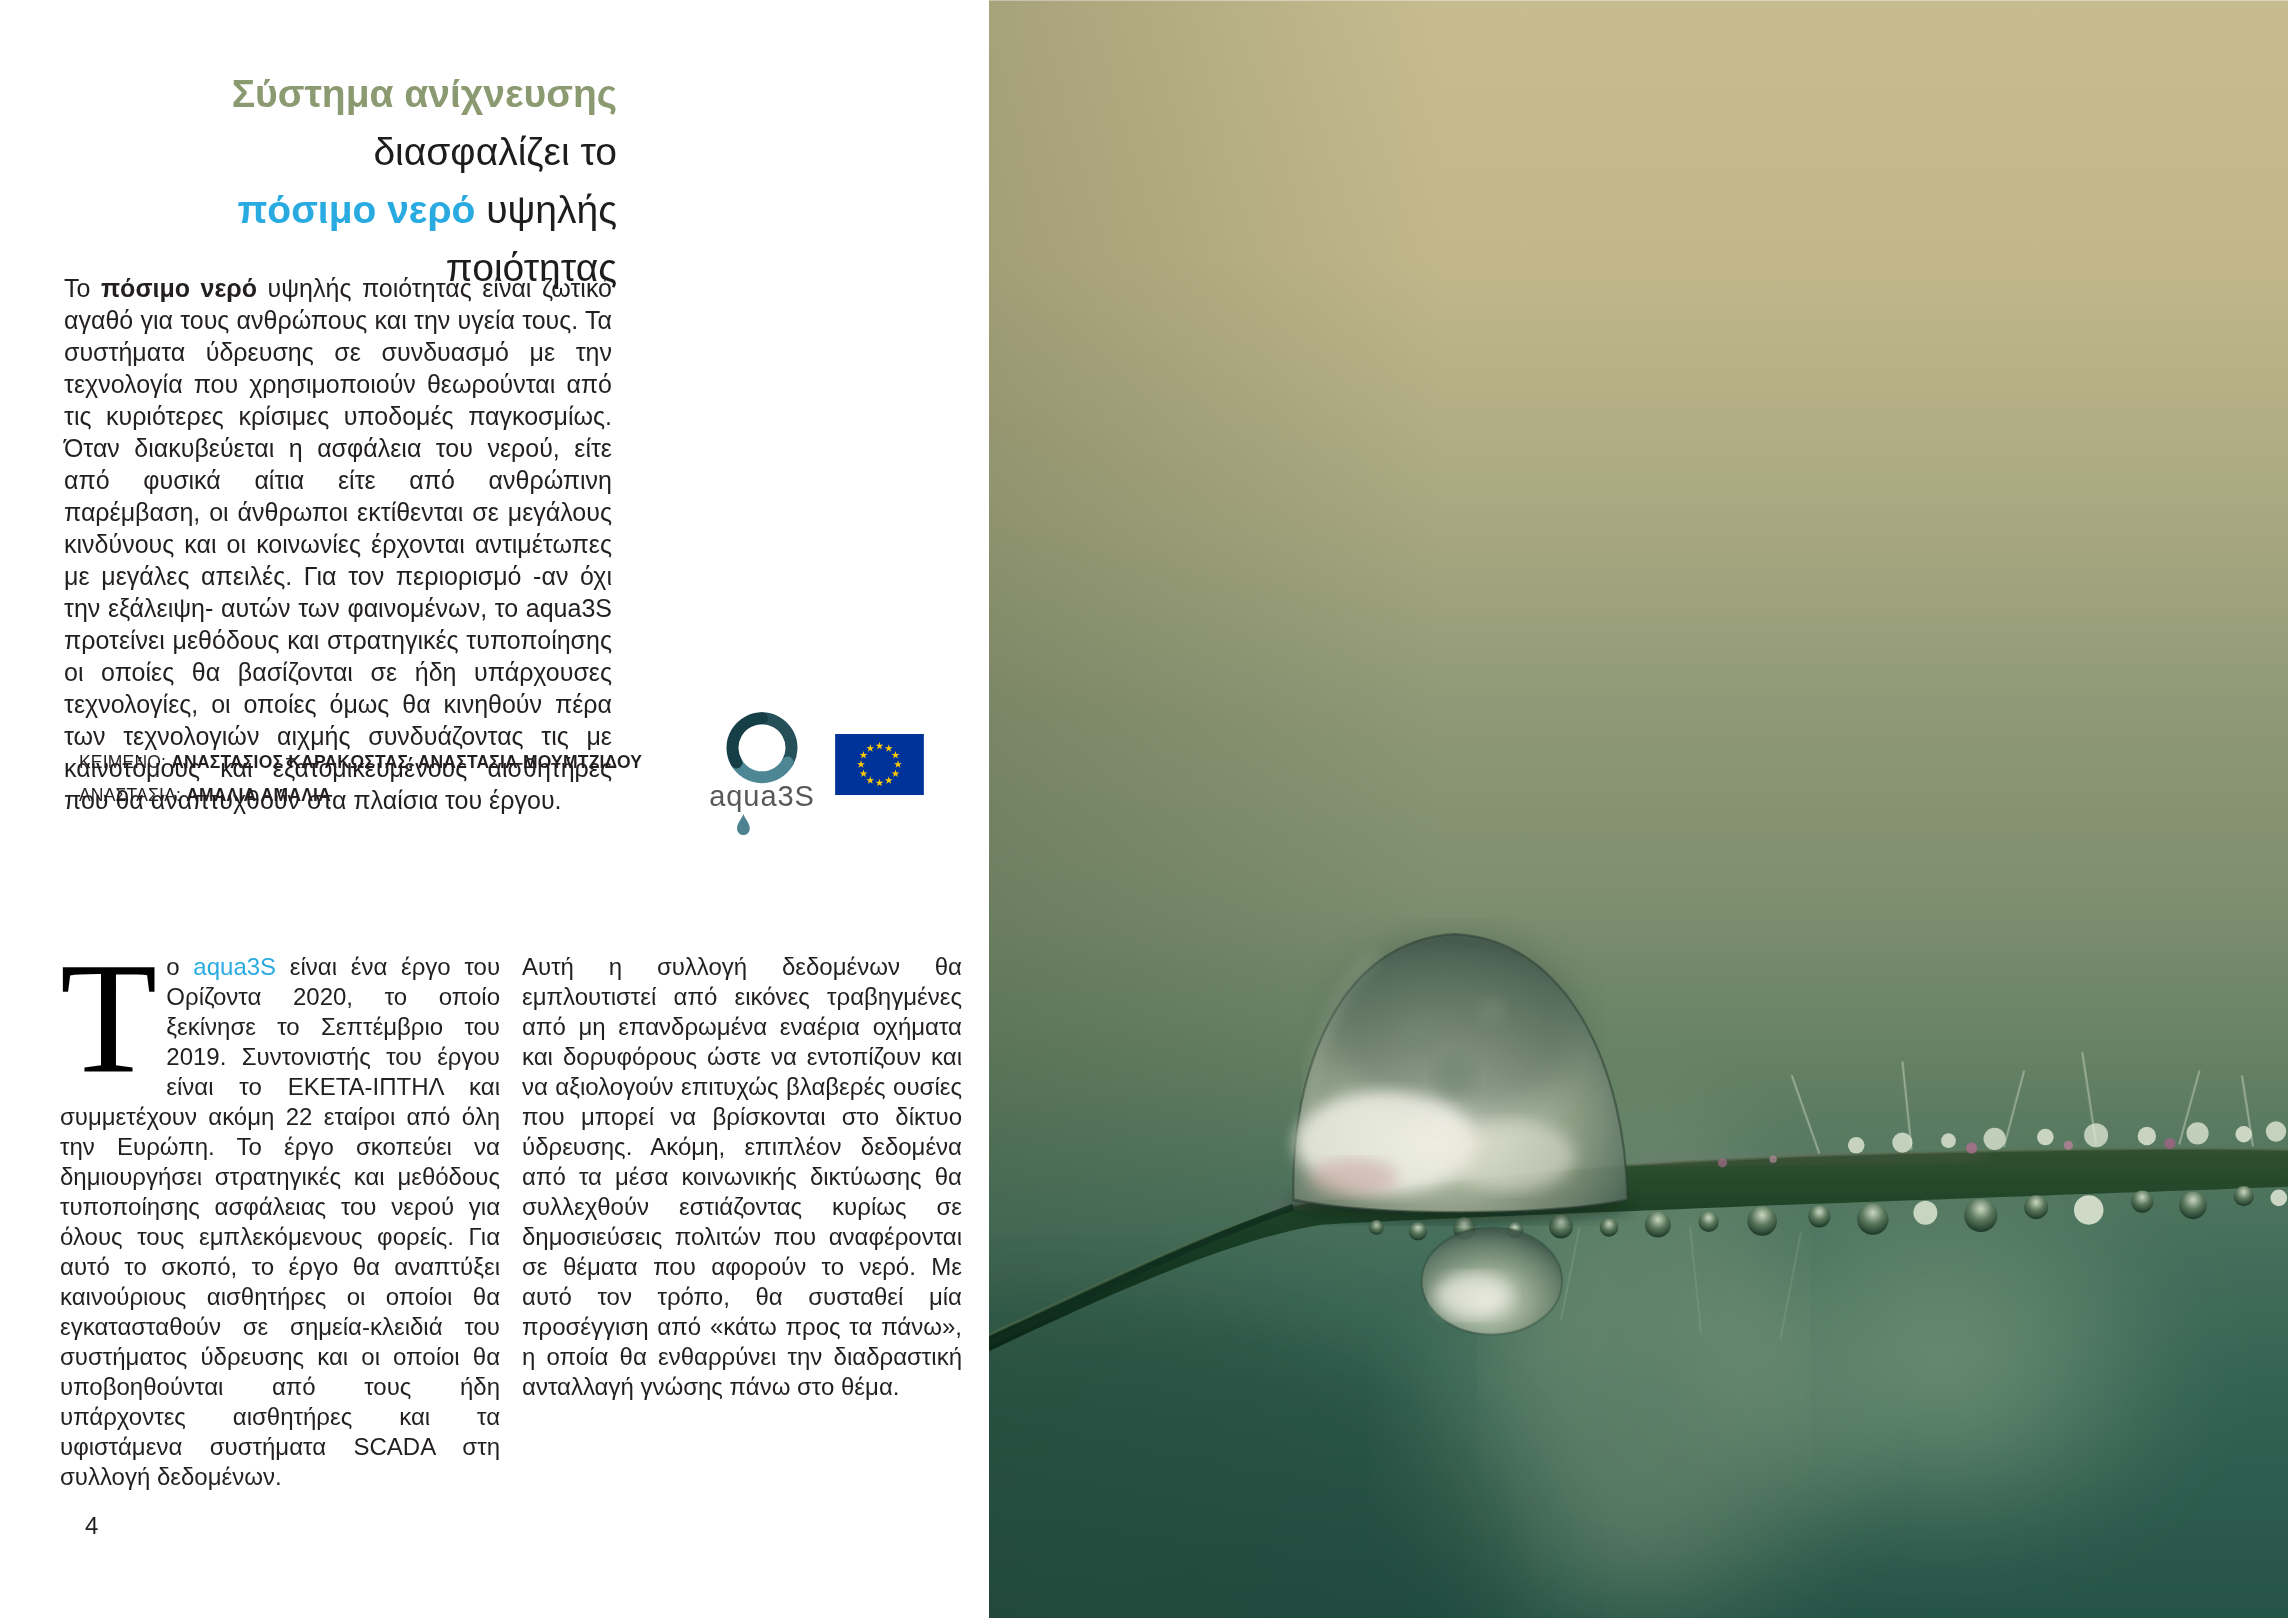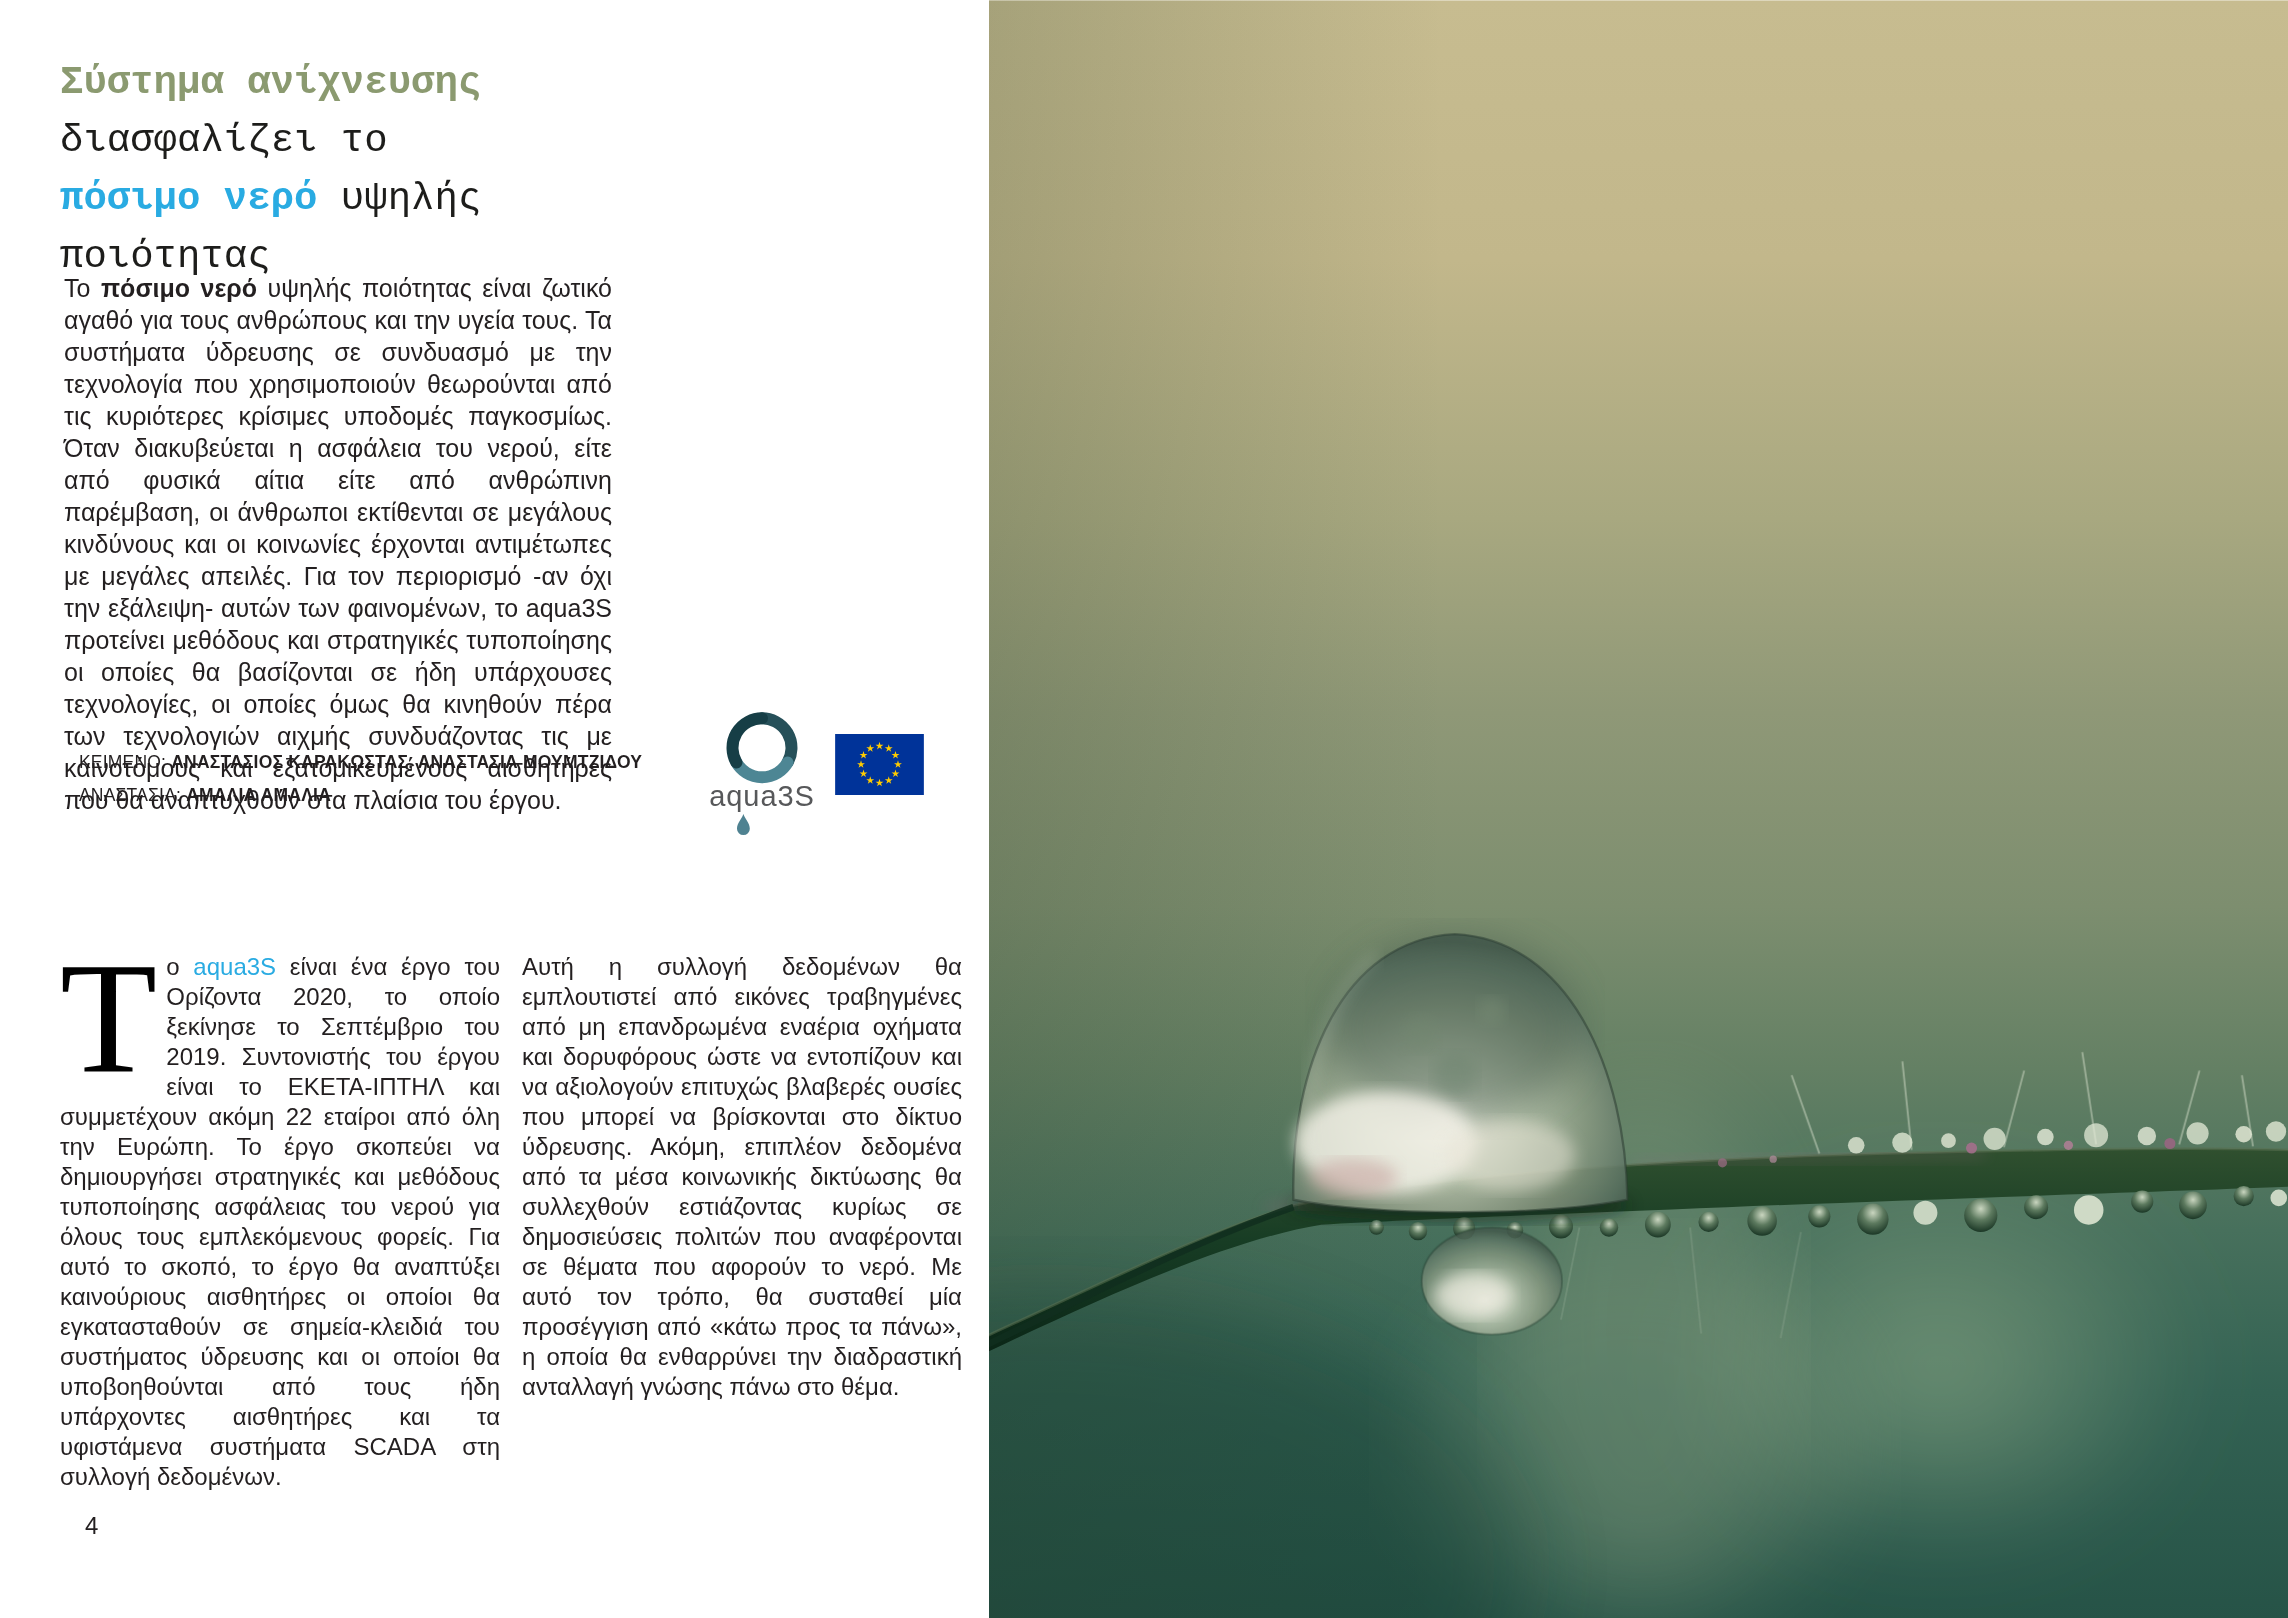--- a/index.html
+++ b/index.html
@@ -4,22 +4,22 @@
 <style>
   html,body{margin:0;padding:0;}
   body{
     width:2289px;height:1619px;position:relative;background:#ffffff;overflow:hidden;
     font-family:"Liberation Sans","DejaVu Sans",sans-serif;color:#231f20;
   }
   .abs{position:absolute;}
 
   
   .title{
-    left:60px;top:54px;width:546px;text-align:left;
-    font-size:39px;line-height:58px;color:#1d1d1b;font-weight:normal;margin:0;font-family:Liberation Mono, monospace;
+    left:60px;top:54px;width:546px;text-align:right;
+    font-size:39px;line-height:58px;color:#1d1d1b;font-weight:normal;margin:11px;
   }
   .t-green{color:#8b9a70;font-weight:bold;}
   .t-cyan{color:#29abe2;font-weight:bold;}
 
   .intro{
     left:60px;top:268px;width:548px;
     font-size:25px;line-height:32px;text-align:justify;margin:4px;
   }
   .intro b{font-weight:bold;}
 

